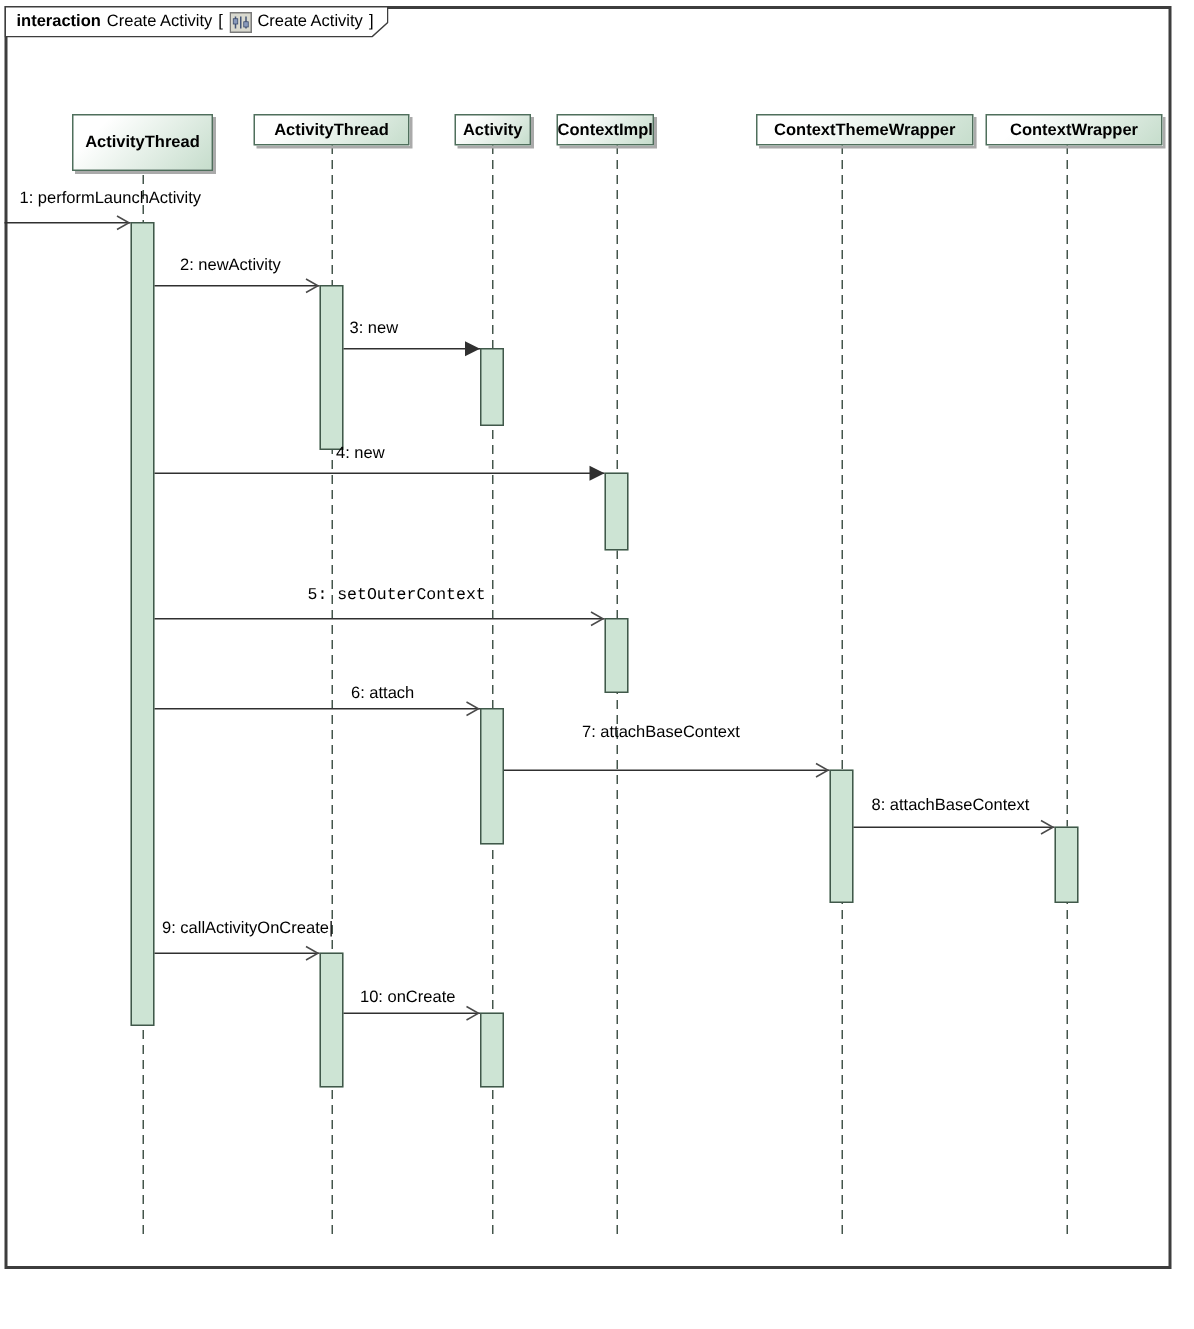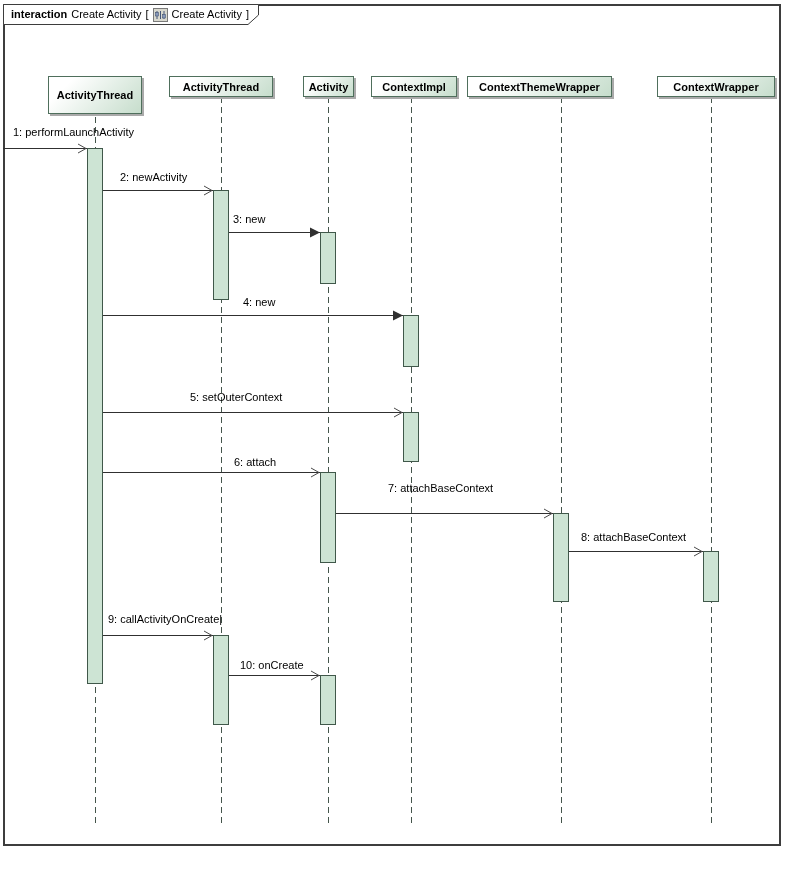--- a/index.html
+++ b/index.html
@@ -68,25 +68,25 @@
     </div>
     <div class="lifeline-dash" style="left: 221px; top: 97px; height: 728px; background: repeating-linear-gradient(rgb(68, 85, 75) 0px, rgb(68, 85, 75) 6px, transparent 6px, transparent 10px);"></div>
     <div class="lifeline-head" style="left: 169px; top: 76px; width: 104px; height: 21px;">
       <span>ActivityThread</span>
     </div>
     <div class="lifeline-dash" style="left: 328px; top: 97px; height: 728px; background: repeating-linear-gradient(rgb(68, 85, 75) 0px, rgb(68, 85, 75) 6px, transparent 6px, transparent 10px);"></div>
     <div class="lifeline-head" style="left: 303px; top: 76px; width: 51px; height: 21px; align-items: center;">
       <span>Activity</span>
     </div>
     <div class="lifeline-dash" style="left: 411px; top: 97px; height: 728px; background: repeating-linear-gradient(rgb(68, 85, 75) 0px, rgb(68, 85, 75) 6px, transparent 6px, transparent 10px);"></div>
-    <div class="lifeline-head" style="left: 371px; top: 76px; width: 86px; height: 21px;">
+    <div class="lifeline-head" style="left: 371px; top: 76px; width: 65px; height: 21px;">
       <span>ContextImpl</span>
     </div>
     <div class="lifeline-dash" style="left: 561px; top: 97px; height: 728px; background: repeating-linear-gradient(rgb(68, 85, 75) 0px, rgb(68, 85, 75) 6px, transparent 6px, transparent 10px);"></div>
-    <div class="lifeline-head" style="left: 467px; top: 76px; width: 145px; height: 21px;">
+    <div class="lifeline-head" style="left: 504px; top: 76px; width: 145px; height: 21px;">
       <span>ContextThemeWrapper</span>
     </div>
     <div class="lifeline-dash" style="left: 711px; top: 97px; height: 728px; background: repeating-linear-gradient(rgb(68, 85, 75) 0px, rgb(68, 85, 75) 6px, transparent 6px, transparent 10px);"></div>
     <div class="lifeline-head" style="left: 657px; top: 76px; width: 118px; height: 21px;">
       <span>ContextWrapper</span>
     </div>
     <div class="activation" style="left: 87px; top: 148px; width: 16px; height: 536px; background: rgb(205, 228, 212); border: 1px solid rgb(64, 88, 74);"></div>
     <div class="activation" style="left: 213px; top: 190px; width: 16px; height: 110px; background: rgb(205, 228, 212); border: 1px solid rgb(64, 88, 74);"></div>
     <div class="activation" style="left: 320px; top: 232px; width: 16px; height: 52px; background: rgb(205, 228, 212); border: 1px solid rgb(64, 88, 74);"></div>
     <div class="activation" style="left: 403px; top: 315px; width: 16px; height: 52px; background: rgb(205, 228, 212); border: 1px solid rgb(64, 88, 74);"></div>
@@ -108,26 +108,26 @@
     <div class="msg-label" style="left: 120px; top: 171px;">2: newActivity</div>
     <div class="msg-line" style="left: 229px; top: 232px; width: 91px; background: rgb(48, 48, 48);"></div>
     <svg width="10" height="11" class="arrowhead" style="left: 310px; top: 227px;">
       <polygon points="0,0.5 10,5.5 0,10.5" fill="#303030"></polygon>
     </svg>
     <div class="msg-label" style="left: 233px; top: 213px;">3: new</div>
     <div class="msg-line" style="left: 103px; top: 315px; width: 300px; background: rgb(48, 48, 48);"></div>
     <svg width="10" height="11" class="arrowhead" style="left: 393px; top: 310px;">
       <polygon points="0,0.5 10,5.5 0,10.5" fill="#303030"></polygon>
     </svg>
-    <div class="msg-label" style="left: 243px; top: 296px; text-align: right;">4: new</div>
+    <div class="msg-label" style="left: 224px; top: 296px; text-align: right;">4: new</div>
     <div class="msg-line" style="left: 103px; top: 412px; width: 300px; background: rgb(48, 48, 48);"></div>
     <svg width="10" height="11" class="arrowhead" style="left: 393px; top: 407px;">
       <polyline points="1,1 9,5.5 1,10" fill="none" stroke="#4a4a4a" stroke-width="1"></polyline>
     </svg>
-    <div class="msg-label" style="left: 190px; top: 391px;">5: setOuterContext</div>
+    <div class="msg-label" style="left: 205px; top: 391px; font-family: Liberation Mono, monospace;">5: setOuterContext</div>
     <div class="msg-line" style="left: 103px; top: 472px; width: 217px; background: rgb(48, 48, 48);"></div>
     <svg width="10" height="11" class="arrowhead" style="left: 310px; top: 467px;">
       <polyline points="1,1 9,5.5 1,10" fill="none" stroke="#4a4a4a" stroke-width="1"></polyline>
     </svg>
     <div class="msg-label" style="left: 188px; top: 456px; padding-left: 46px;">6: attach</div>
     <div class="msg-line" style="left: 336px; top: 513px; width: 217px; background: rgb(48, 48, 48);"></div>
     <svg width="10" height="11" class="arrowhead" style="left: 543px; top: 508px;">
       <polyline points="1,1 9,5.5 1,10" fill="none" stroke="#4a4a4a" stroke-width="1"></polyline>
     </svg>
     <div class="msg-label" style="left: 388px; top: 482px;">7: attachBaseContext</div>

